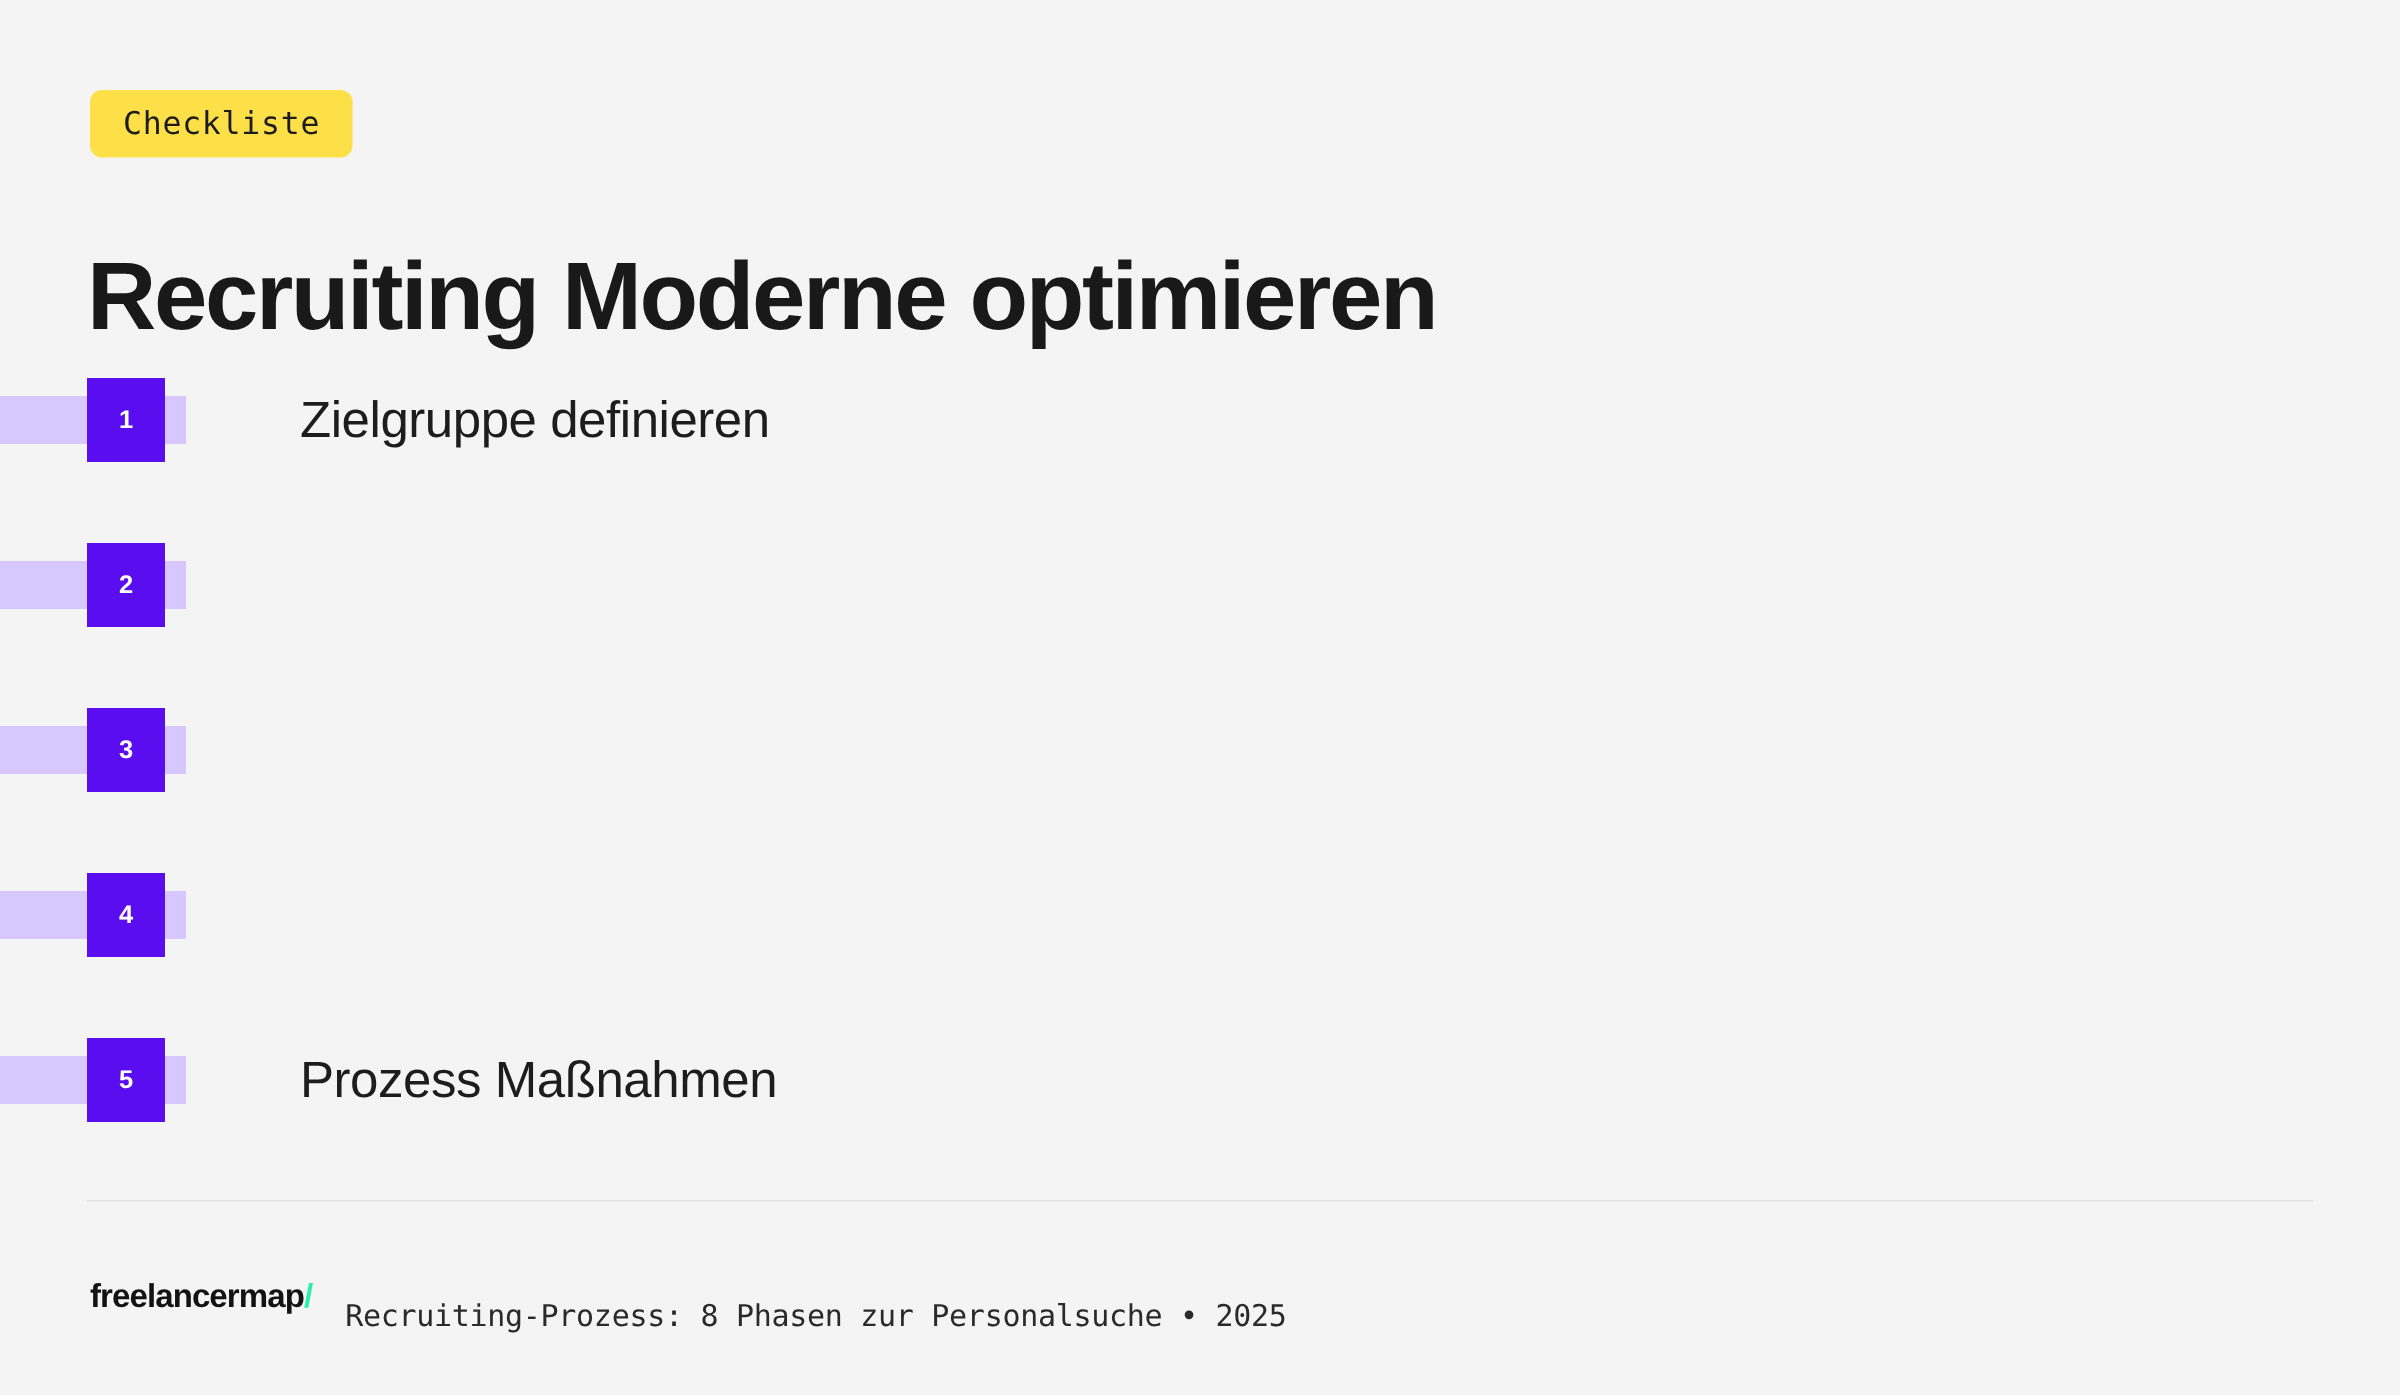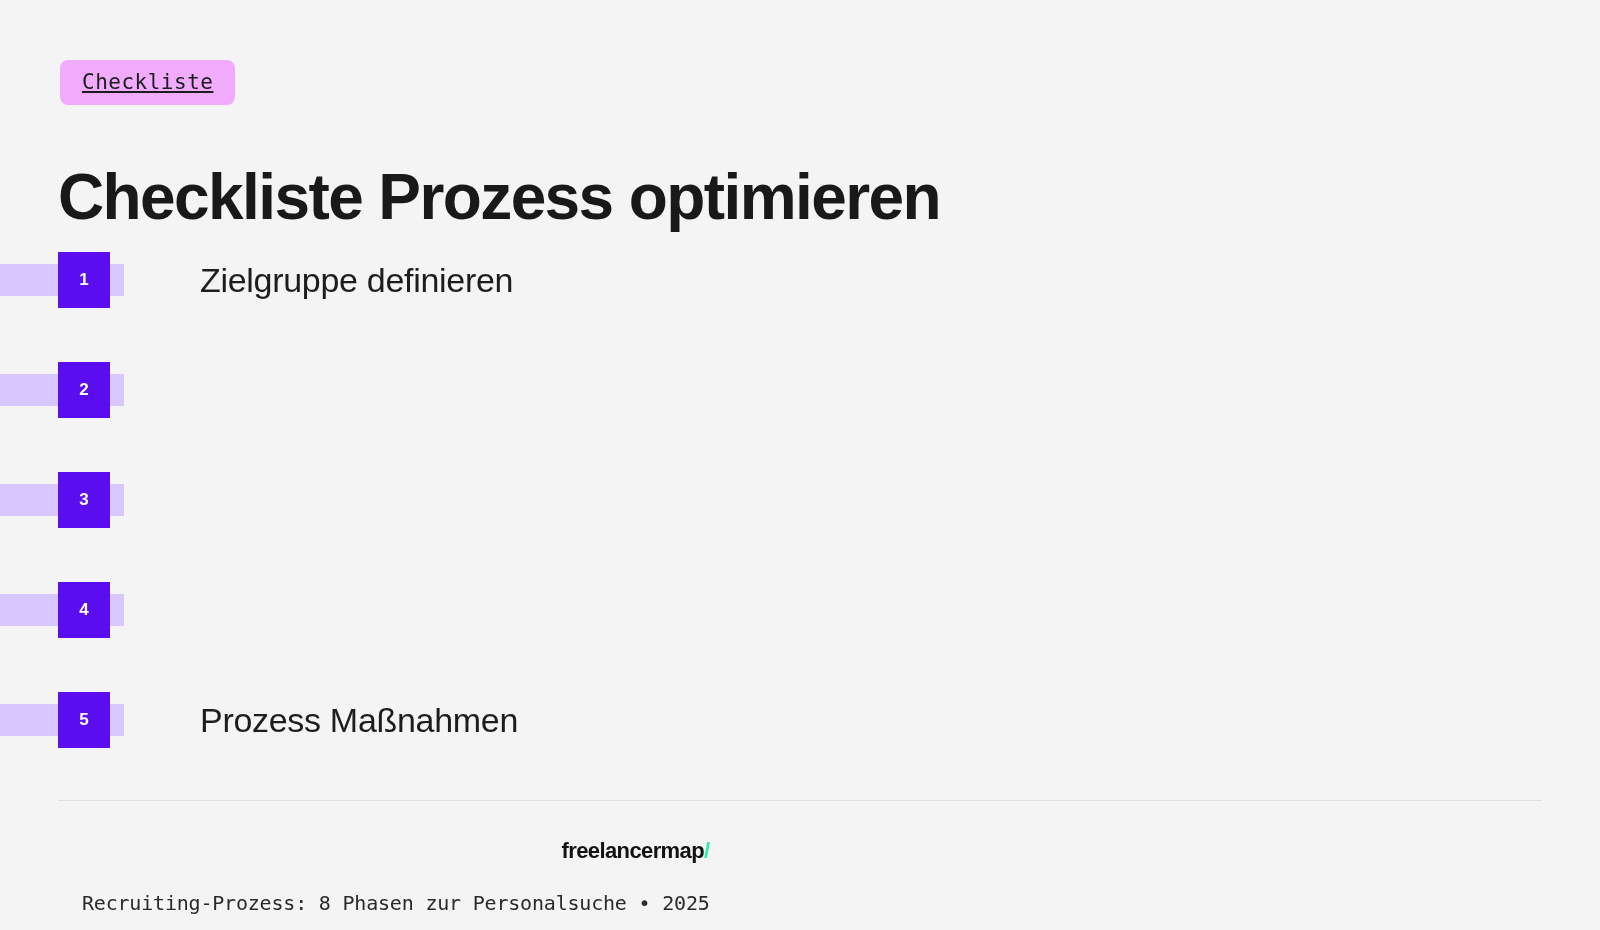--- a/index.html
+++ b/index.html
@@ -20,29 +20,28 @@
     width: 1600px;
     height: 930px;
     box-sizing: border-box;
   }
 
   
   .tag {
     position: absolute;
     left: 60px;
     top: 60px;
-    background: #f0abfc;
+    background: #fde047;
     border-radius: 8px;
     padding: 11px 22px;
     font-family: "DejaVu Sans Mono", "Liberation Mono", monospace;
     font-size: 21px;
     letter-spacing: 0.5px;
     color: #1c1c1c;
     line-height: 1.1;
-    text-decoration: underline;
   }
 
   
   .title {
     position: absolute;
     left: 58px;
     top: 118px;
     font-size: 64px;
     font-weight: 700;
     letter-spacing: -1.6px;
@@ -109,22 +108,21 @@
     width: 1484px;
     height: 1px;
     background: #e0e0e0;
   }
 
   .footer {
     position: absolute;
     left: 60px;
     top: 838px;
     display: flex;
-    align-items: flex-end;
-    flex-direction: column;
+    align-items: center;
   }
 
   .brand {
     font-size: 22px;
     font-weight: 700;
     color: #131313;
     letter-spacing: -0.6px;
   }
   .brand-slash {
     color: #25f0a8;
@@ -142,21 +140,21 @@
 </style>
 </head>
 <body>
 
 <div class="page">
 
   <div class="tag">
     <span>Checkliste</span>
   </div>
 
-  <h1 class="title">Checkliste Prozess optimieren</h1>
+  <h1 class="title">Recruiting Moderne optimieren</h1>
 
   <div class="list">
 
     <div class="row">
       <div class="row-bar"></div>
       <div class="row-num">1</div>
       <div class="row-label">Zielgruppe definieren</div>
     </div>
 
     <div class="row">

